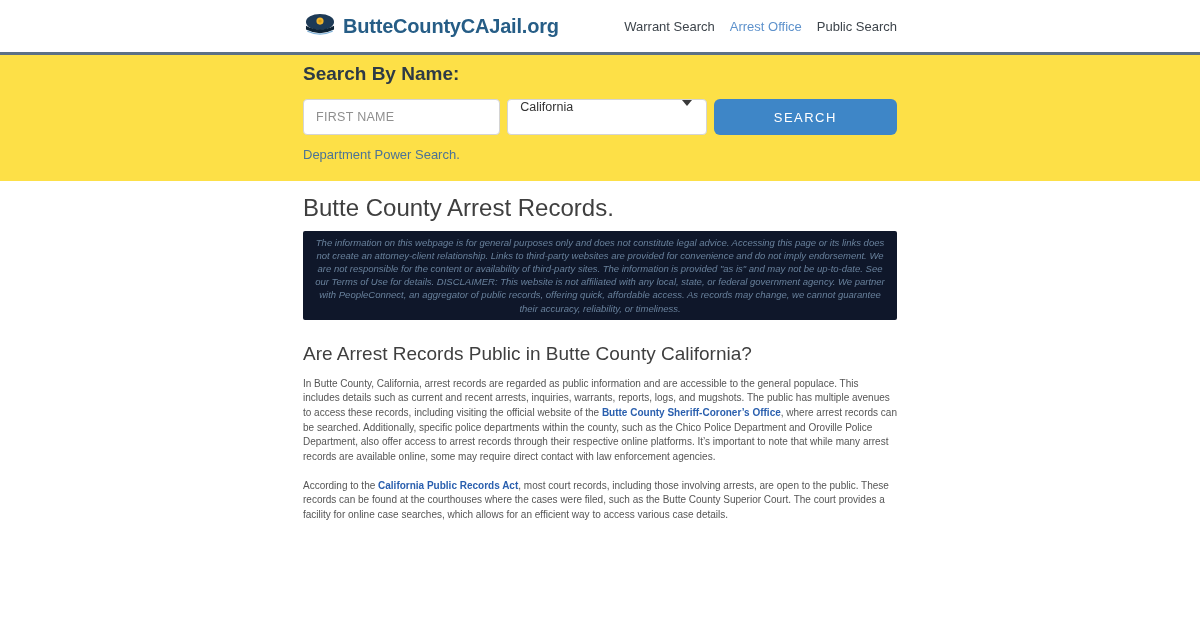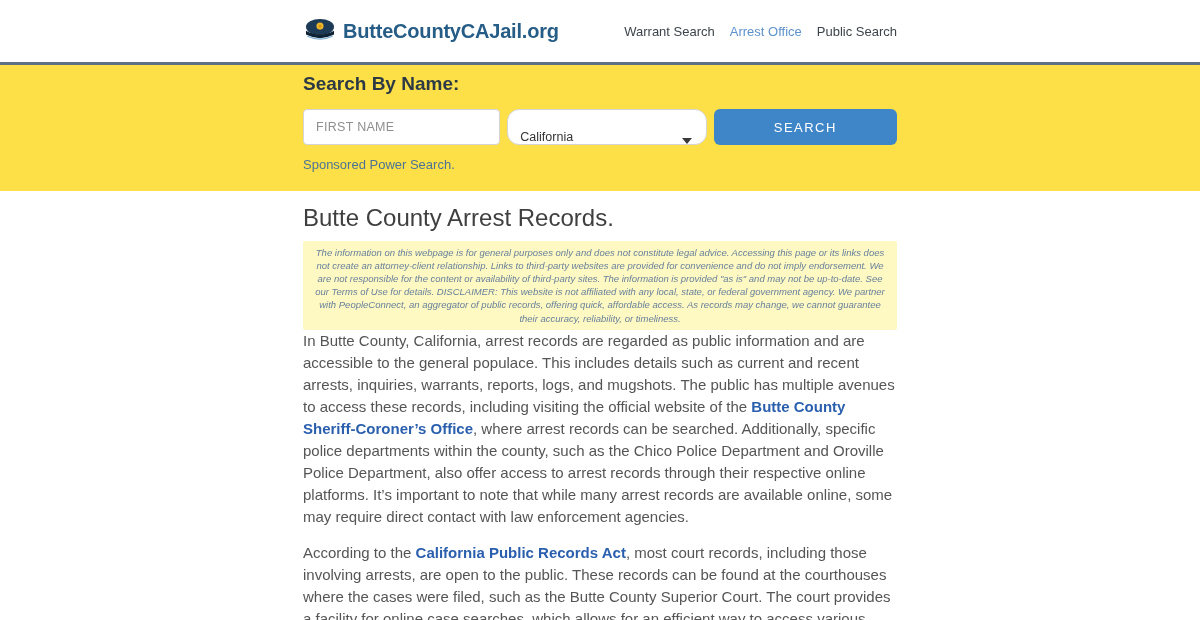--- a/index.html
+++ b/index.html
@@ -6,21 +6,21 @@
   html, body { margin: 0; padding: 0; }
   body {
     width: 1200px; height: 620px; overflow: hidden;
     background: #ffffff;
     font-family: "Liberation Sans", sans-serif;
     -webkit-font-smoothing: antialiased;
   }
   .container { width: 594px; margin: 0 auto; }
 
   
-  .site-header { height: 62px; background: #ffffff; border-radius: 29px; }
+  .site-header { height: 52px; background: #ffffff; border-radius: 29px; }
   .site-header .container {
     height: 100%; display: flex; align-items: center; justify-content: space-between;
   }
   .logo { display: flex; align-items: center; gap: 6px; cursor: pointer; text-decoration: none; }
   .logo-text { font-size: 20px; font-weight: bold; color: #265d86; letter-spacing: -0.2px; }
   .main-nav { display: flex; align-items: center; gap: 15px; }
   .nav-link { font-size: 13px; color: #3d444b; text-decoration: none; cursor: pointer; }
   .nav-link.active { color: #5e92cc; }
 
   
@@ -33,22 +33,22 @@
     margin: 0 0 13px; font-size: 19px; font-weight: bold; color: #2d3a46; line-height: 24px;
   }
   .search-row { display: flex; gap: 7px; }
   .search-row > * { flex: 1 1 0; height: 36px; }
   .text-input {
     border: 1px solid #d4d4d4; border-radius: 4px; padding: 0 12px;
     font-family: "Liberation Sans", sans-serif; font-size: 12.5px; color: #333; outline: none;
   }
   .text-input::placeholder { color: #8f8f8f; letter-spacing: 0.3px; }
   .select-box {
-    background: #ffffff; border: 1px solid #d4d4d4; border-radius: 12px;
-    display: flex; align-items: flex-end; justify-content: space-between;
+    background: #ffffff; border: 1px solid #d4d4d4; border-radius: 4px;
+    display: flex; align-items: flex-start; justify-content: space-between;
     padding: 0 14px 0 12px; cursor: pointer;
   }
   .select-label { font-size: 12.5px; color: #333; }
   .caret-down {
     width: 0; height: 0; border-left: 5px solid transparent; border-right: 5px solid transparent;
     border-top: 6px solid #3a3a3a;
   }
   .search-button {
     background: #3e86c7; border: none; border-radius: 6px; color: #ffffff;
     font-family: "Liberation Sans", sans-serif; font-size: 13px; letter-spacing: 1.5px;
@@ -57,27 +57,27 @@
   .sponsored-link {
     display: inline-block; margin-top: 12px; font-size: 13px; color: #4c7396;
     text-decoration: none; cursor: pointer;
   }
 
   
   .page-title {
     margin: 13px 0 10px; font-size: 24px; font-weight: 400; color: #3f3f3f; line-height: 27px;
   }
   .disclaimer {
-    background: #fef9c3; color: #68809b; font-size: 9.5px; font-style: italic;
+    background: #0f172a; color: #68809b; font-size: 9.5px; font-style: italic;
     text-align: center; line-height: 1.38; padding: 5px 10px; border-radius: 2px;
   }
   .section-heading {
     margin: 22px 0 12px; font-size: 19px; font-weight: 400; color: #3f3f3f; line-height: 23px;
   }
-  .body-p { margin: 0 0 14px; font-size: 15px; color: #555555; line-height: 1.47; }
+  .body-p { margin: 0 0 14px; font-size: 10px; color: #555555; line-height: 1.47; }
   .body-p a { color: #2a5fae; font-weight: bold; text-decoration: none; cursor: pointer; }
 </style>
 </head>
 <body>
 
 <header class="site-header">
   <div class="container">
     <a class="logo">
       <span class="logo-icon">
         <svg width="34" height="27" viewBox="0 0 40 31" aria-hidden="true">
@@ -102,27 +102,28 @@
   <div class="container">
     <h2 class="search-title">Search By Name:</h2>
     <div class="search-row">
       <input class="text-input" type="text" placeholder="FIRST NAME" style="">
       <div class="select-box">
         <span class="select-label">California</span>
         <span class="caret-down"></span>
       </div>
       <button class="search-button">SEARCH</button>
     </div>
-    <a class="sponsored-link">Sponsored Power Search.</a>
+    <a class="sponsored-link">Department Power Search.</a>
   </div>
 </section>
 
 <main class="container">
   <h1 class="page-title">Butte County Arrest Records.</h1>
 
   <div class="disclaimer">The information on this webpage is for general purposes only and does not constitute legal advice. Accessing this page or its links does not create an attorney-client relationship. Links to third-party websites are provided for convenience and do not imply endorsement. We are not responsible for the content or availability of third-party sites. The information is provided "as is" and may not be up-to-date. See our Terms of Use for details. DISCLAIMER: This website is not affiliated with any local, state, or federal government agency. We partner with PeopleConnect, an aggregator of public records, offering quick, affordable access. As records may change, we cannot guarantee their accuracy, reliability, or timeliness.</div>
 
+  <h2 class="section-heading">Are Arrest Records Public in Butte County California?</h2>
 
   <p class="body-p"><span>In Butte County, California, arrest records are regarded as public information and are accessible to the general populace. This includes details such as current and recent arrests, inquiries, warrants, reports, logs, and mugshots. The public has multiple avenues to access these records, including visiting the official website of the </span><a>Butte County Sheriff-Coroner’s Office</a><span>, where arrest records can be searched. Additionally, specific police departments within the county, such as the Chico Police Department and Oroville Police Department, also offer access to arrest records through their respective online platforms. It’s important to note that while many arrest records are available online, some may require direct contact with law enforcement agencies.</span></p>
 
   <p class="body-p"><span>According to the </span><a>California Public Records Act</a><span>, most court records, including those involving arrests, are open to the public. These records can be found at the courthouses where the cases were filed, such as the Butte County Superior Court. The court provides a facility for online case searches, which allows for an efficient way to access various case details.</span></p>
 
 </main>
 
 </body></html>

